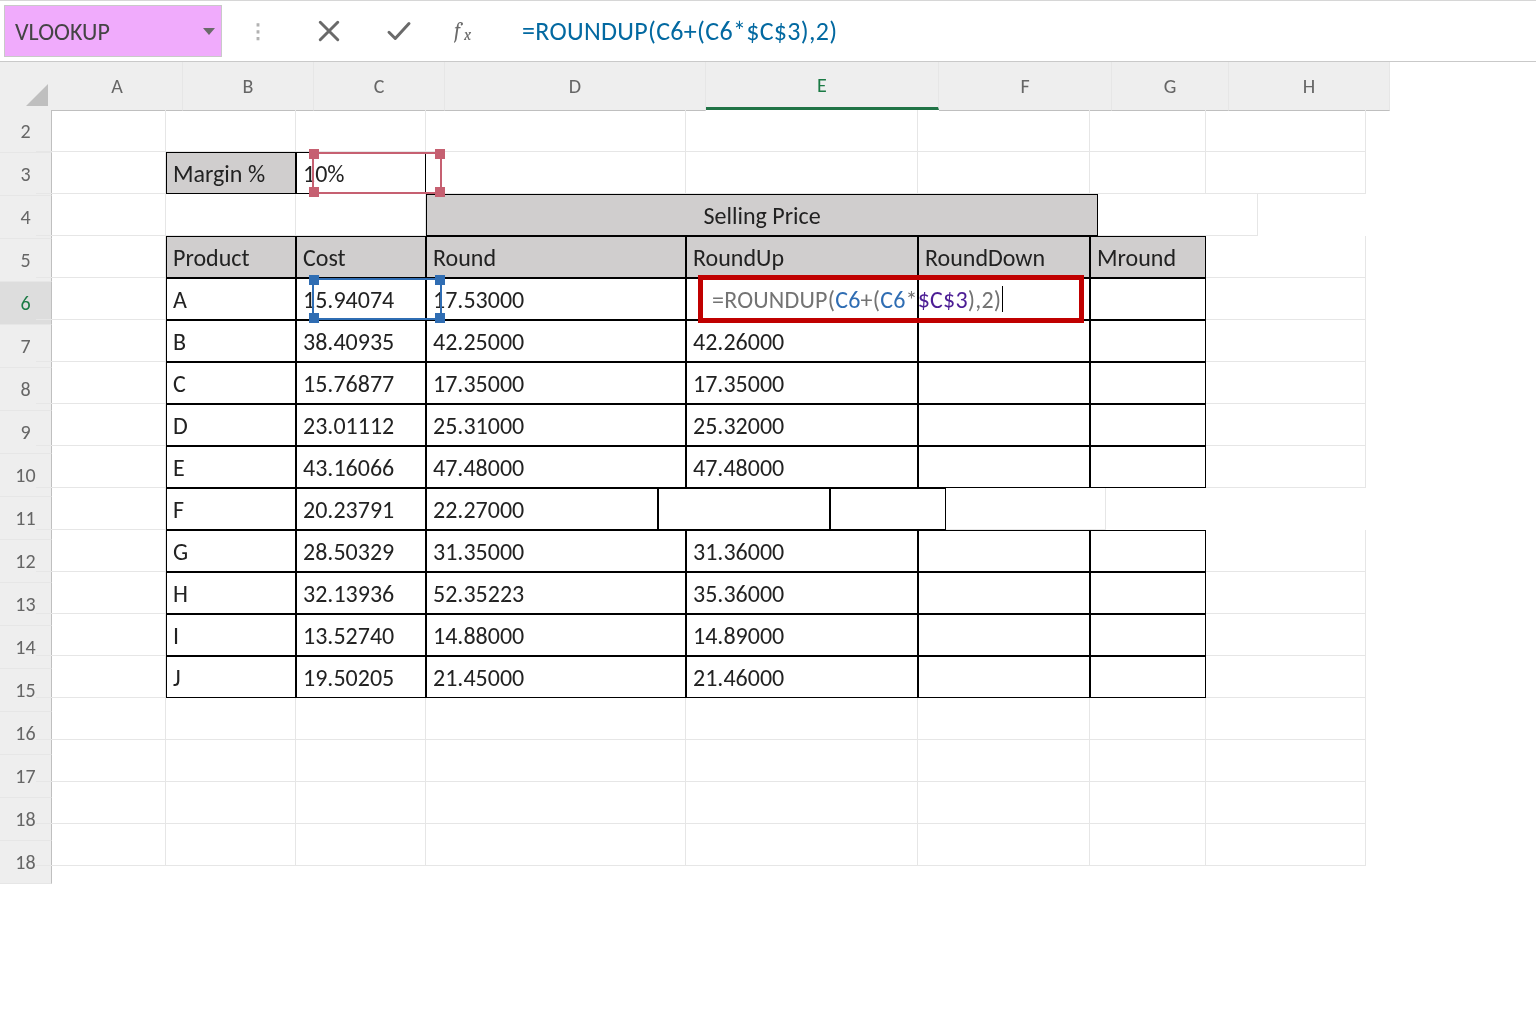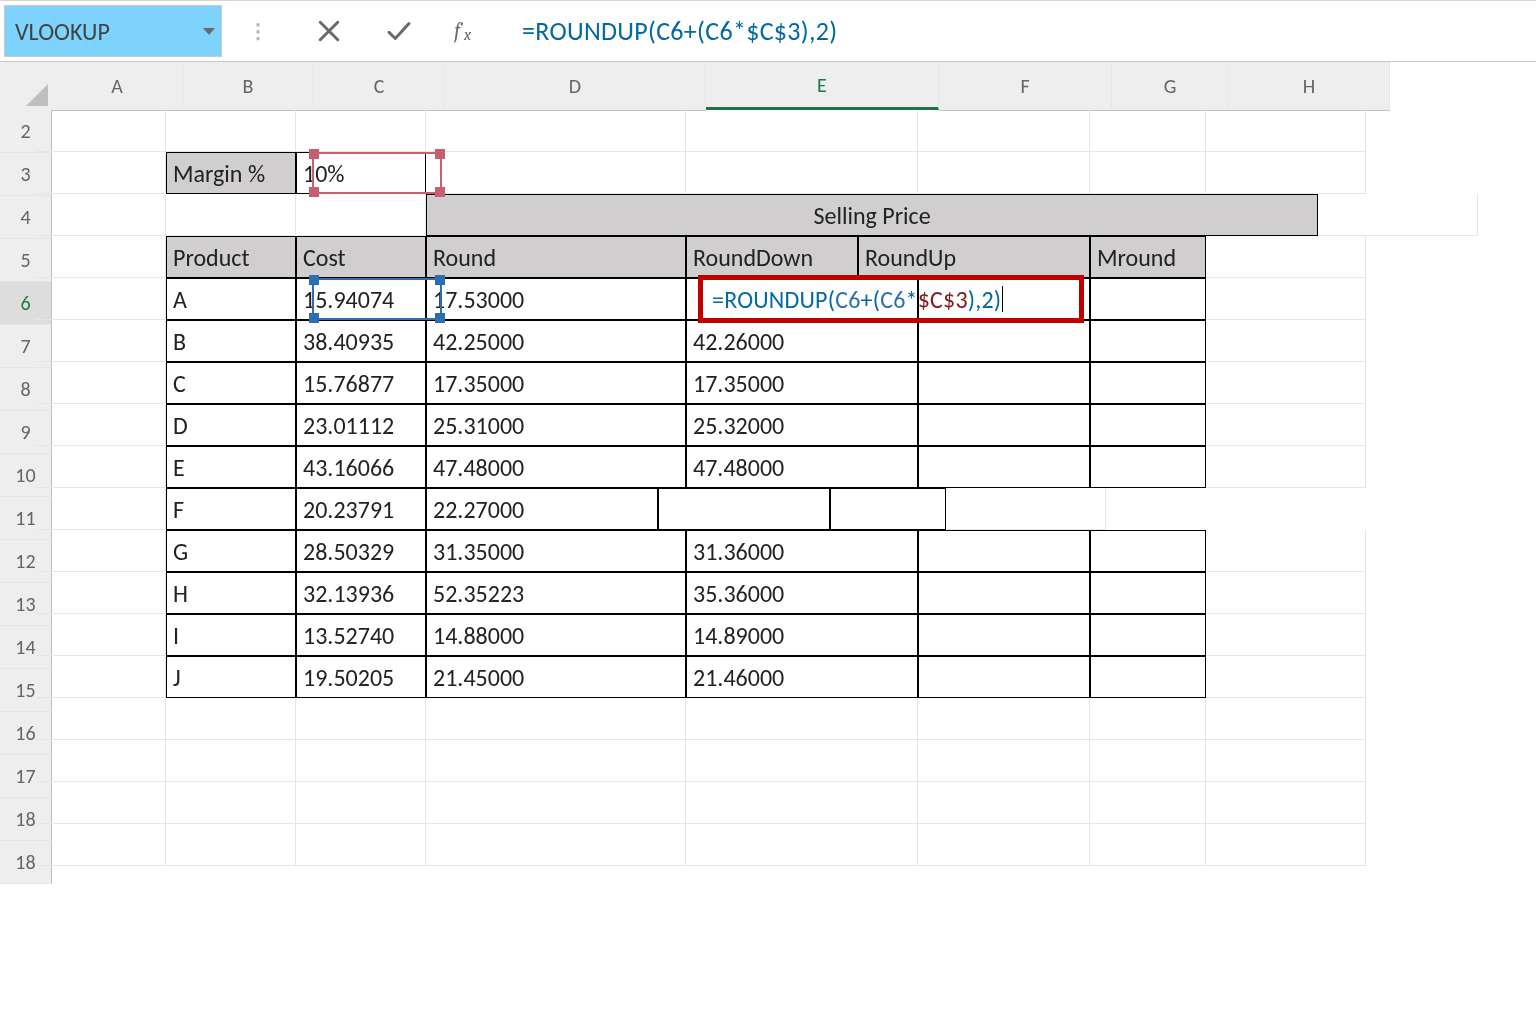--- a/index.html
+++ b/index.html
@@ -24,21 +24,21 @@
     border-bottom: 1px solid #c9c9c9;
     background: #ffffff;
     padding-left: 4px;
   }
   .name-box-wrap {
     display: flex;
     align-items: center;
     height: 50px;
     width: 200px;
     border: 1px solid #c9c9c9;
-    background: #7dd3fc;
+    background: #f0abfc;
     font-size: 24px;
     justify-content: space-between;
     padding: 0 6px 0 10px;
   }
   .name-box-text { color: #444; }
   .chev-down {
     width: 0; height: 0;
     border-left: 6px solid transparent;
     border-right: 6px solid transparent;
     border-top: 7px solid #6a6a6a;
@@ -203,23 +203,23 @@
   .inline-formula {
     font-size: 24px;
     letter-spacing: 0.2px;
     position: absolute;
     display: flex;
     align-items: center;
     padding-left: 6px;
     background: transparent;
     white-space: nowrap;
   }
-  .inline-formula .fn-black { color: #0369a1; }
+  .inline-formula .fn-black { color: #737373; }
   .inline-formula .fn-blue  { color: #2f6db3; }
-  .inline-formula .fn-red   { color: #7f1d1d; }
+  .inline-formula .fn-red   { color: #4c1d95; }
   .inline-formula .caret {
     display: inline-block;
     width: 1px; height: 26px;
     background: #000;
     margin-left: 1px;
     vertical-align: middle;
     animation: blink 1s step-end infinite;
   }
   @keyframes blink { 50% { opacity: 0; } }
 
@@ -333,42 +333,42 @@
       <div class="cell w-E"></div>
       <div class="cell w-F"></div>
       <div class="cell w-G"></div>
       <div class="cell w-H"></div>
     </div>
 
     <div class="cell-row">
       <div class="cell w-A"></div>
       <div class="cell w-B"></div>
       <div class="cell w-C"></div>
-      <div class="cell hdr-fill bord txt-center" style="width:892px">
+      <div class="cell hdr-fill bord txt-center" style="width:672px">
           <span>Selling Price</span>
         </div>
       <div class="cell w-H"></div>
     </div>
 
     <div class="cell-row">
       <div class="cell w-A"></div>
       <div class="cell w-B hdr-fill bord txt-left">
           <span>Product</span>
         </div>
       <div class="cell w-C hdr-fill bord txt-left">
           <span>Cost</span>
         </div>
       <div class="cell w-D hdr-fill bord txt-left">
           <span>Round</span>
         </div>
+      <div class="cell w-E hdr-fill bord txt-left">
+          <span>RoundUp</span>
+        </div>
       <div class="cell w-F hdr-fill bord txt-left">
           <span>RoundDown</span>
-        </div>
-      <div class="cell w-E hdr-fill bord txt-left">
-          <span>RoundUp</span>
         </div>
       <div class="cell w-G hdr-fill bord txt-left">
           <span>Mround</span>
         </div>
       <div class="cell w-H"></div>
     </div>
 
     <div class="cell-row">
       <div class="cell w-A"></div>
       <div class="cell w-B bord txt-left">

